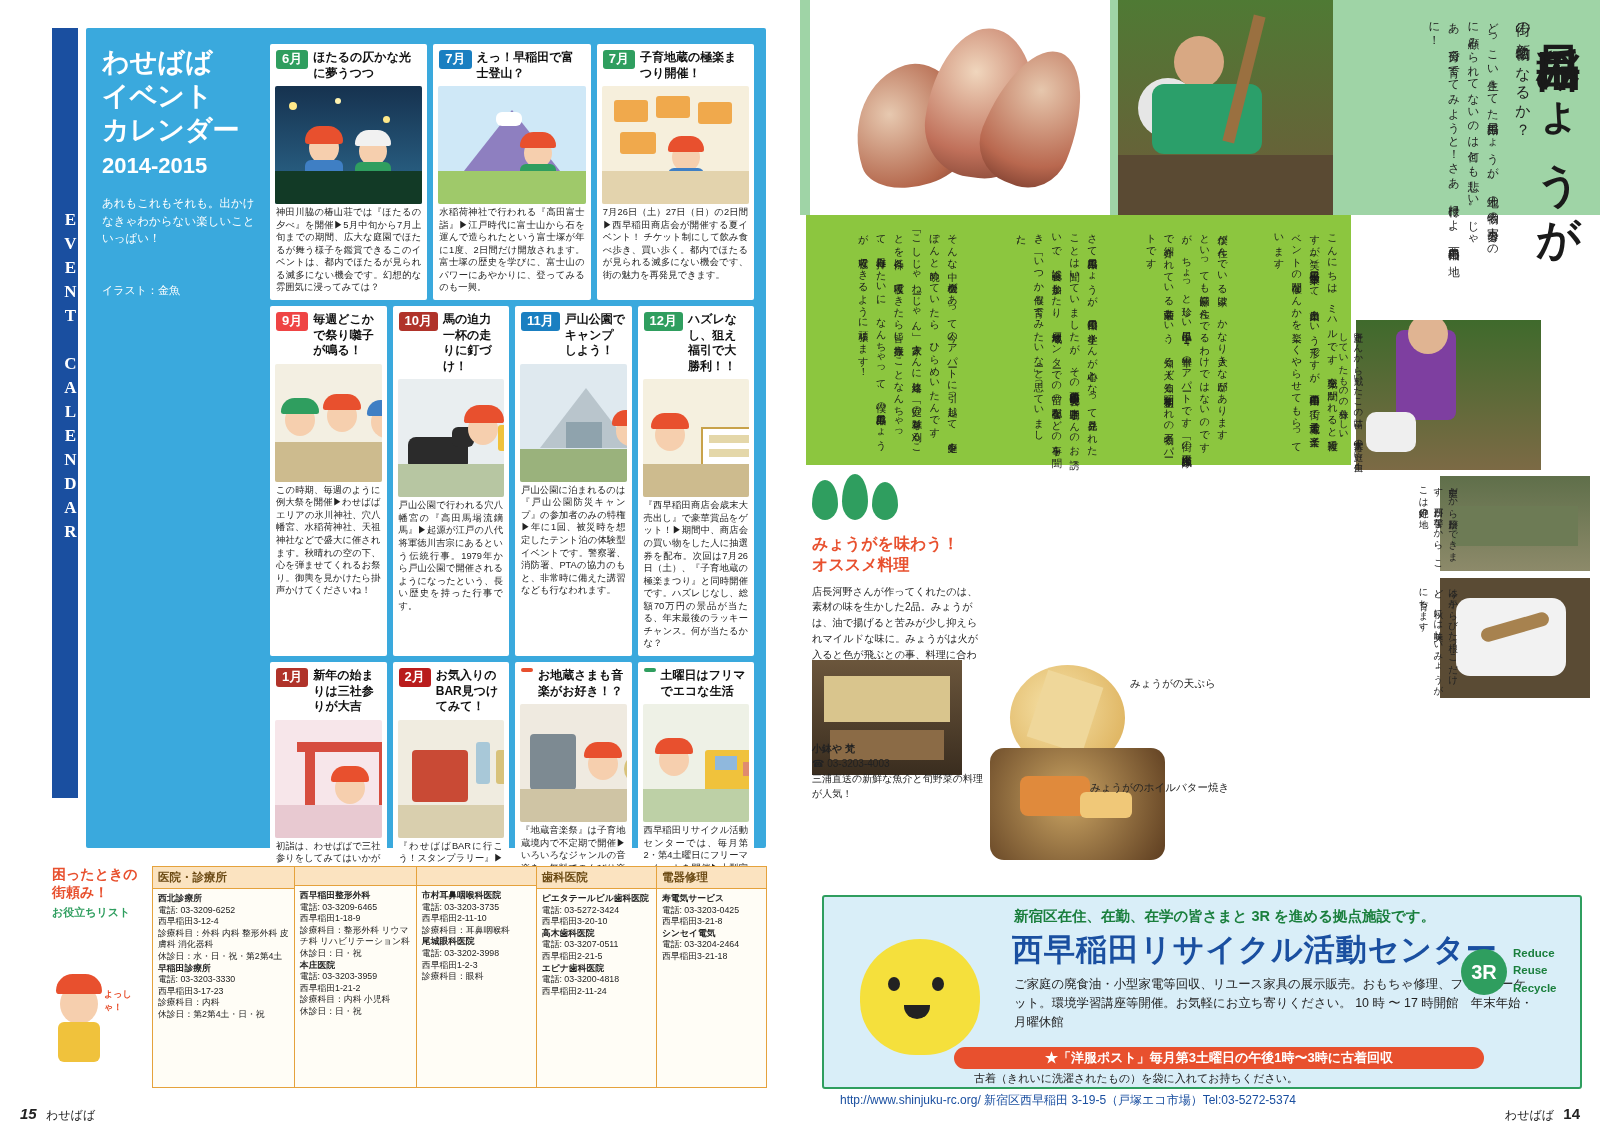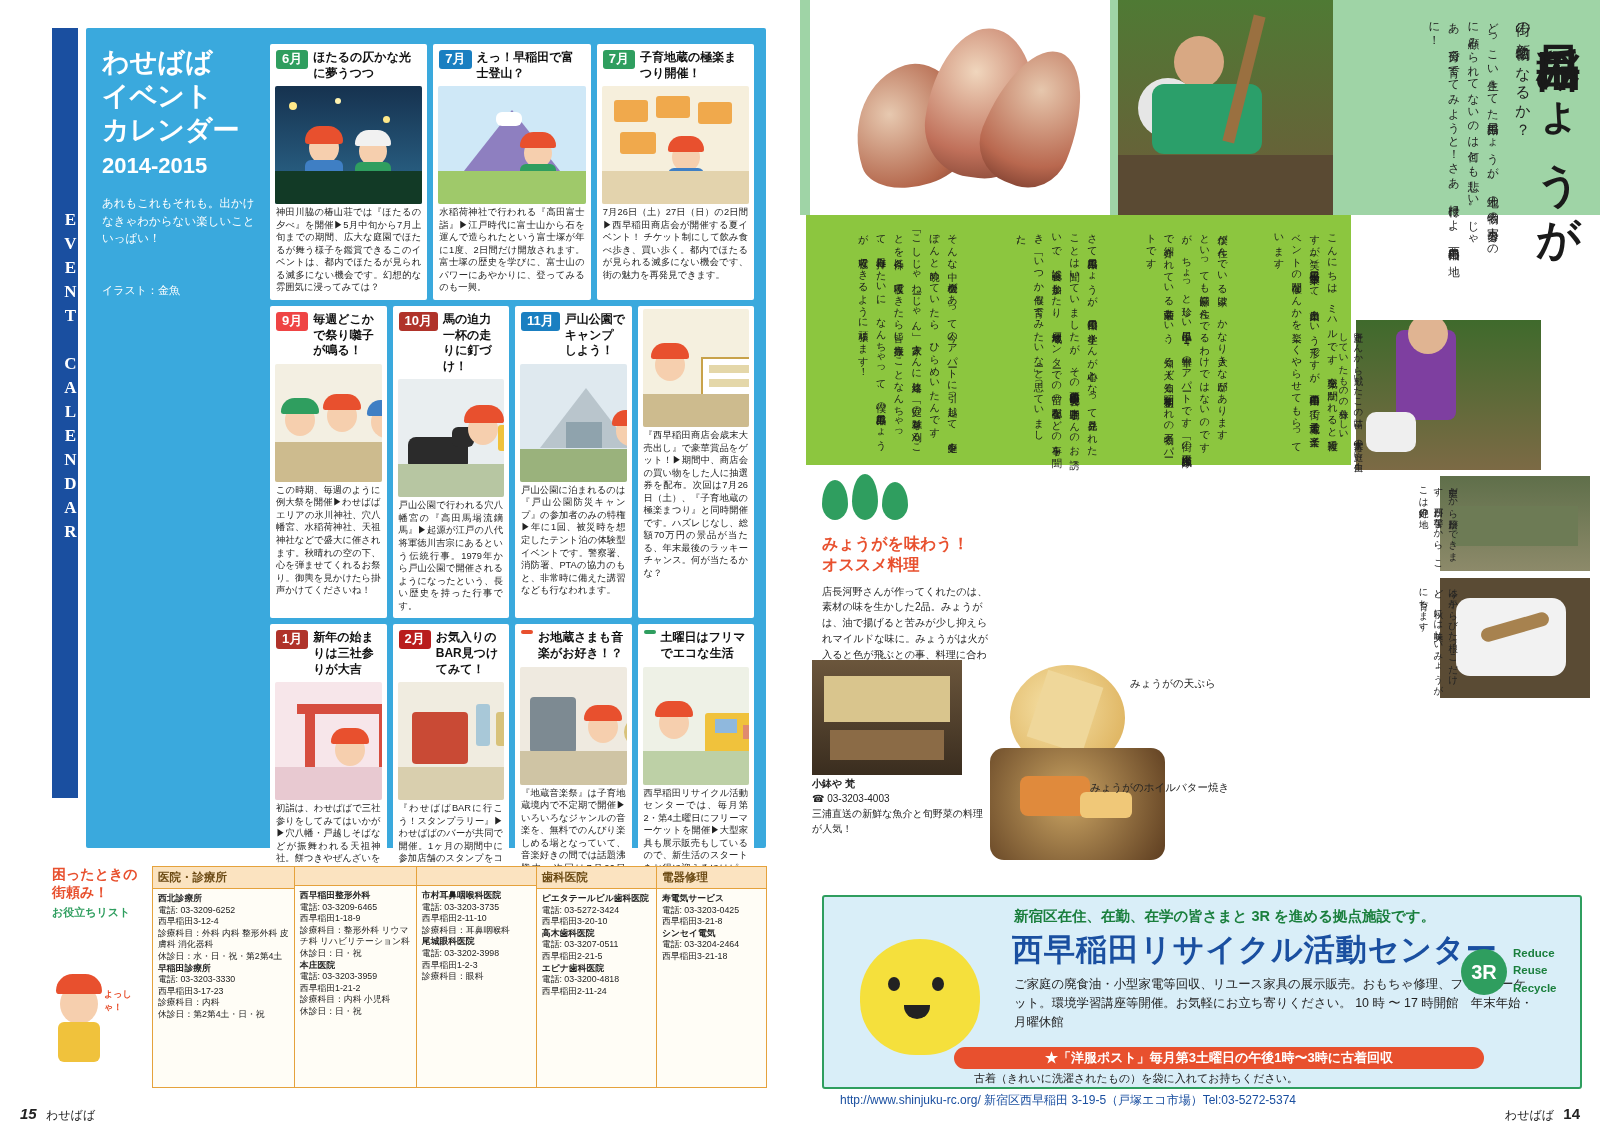--- a/index.html
+++ b/index.html
@@ -68,26 +68,26 @@
   .vlead{position:absolute;right:92px;top:10px;height:250px;writing-mode:vertical-rl;text-orientation:upright;
     font-size:11.5px;line-height:1.7;color:#222;letter-spacing:1px;}
 
   .green-panel{position:absolute;left:6px;top:215px;width:545px;height:250px;background:#8cc63f;}
   .vbody{position:absolute;writing-mode:vertical-rl;text-orientation:upright;font-size:10.2px;line-height:1.75;color:#1a1a1a;letter-spacing:0.5px;}
 
   .side-photos{position:absolute;right:4px;top:320px;width:260px;height:380px;}
   .sp{position:absolute;overflow:hidden;background:#6f8f4e;}
   .sp-cap{position:absolute;writing-mode:vertical-rl;text-orientation:upright;font-size:9.5px;line-height:1.55;color:#222;}
 
-  .recipe{position:absolute;left:22px;top:470px;width:175px;height:200px;}
+  .recipe{position:absolute;left:12px;top:470px;width:175px;height:200px;}
   .recipe h3{margin:0;font-size:16px;font-weight:bold;color:#e8502e;line-height:1.3;}
   .recipe p{margin:8px 0 0;font-size:10.2px;line-height:1.55;color:#222;}
 
   .shop-photo{position:absolute;left:12px;top:660px;width:150px;height:115px;background:#4a3a2a;}
-  .shop-info{position:absolute;left:12px;top:776px;width:175px;font-size:10px;line-height:1.5;color:#222;}
+  .shop-info{position:absolute;left:12px;top:741px;width:175px;font-size:10px;line-height:1.5;color:#222;}
   .dish1{position:absolute;left:190px;top:655px;width:155px;height:125px;}
   .dish2{position:absolute;left:180px;top:740px;width:190px;height:125px;}
   .dishcap{position:absolute;font-size:10.5px;color:#222;line-height:1.4;}
 
   .long-vtext{position:absolute;right:8px;top:650px;width:300px;height:235px;}
 
   .ad{position:absolute;left:22px;top:895px;width:756px;height:190px;background:#d9eef8;border:2px solid #2f9e5f;border-radius:3px;}
   .ad-head{position:absolute;left:190px;top:10px;font-size:14.5px;font-weight:bold;color:#1a7f3d;}
   .ad-title{position:absolute;left:188px;top:32px;font-size:31px;font-weight:bold;color:#1a4fa0;letter-spacing:1px;}
   .ad-body{position:absolute;left:190px;top:78px;width:520px;font-size:12.4px;line-height:1.55;color:#222;}
@@ -223,20 +223,24 @@
               <div class="illo" style="background:#dfe9ef">
                 <div class="figure" style="left:20px;top:24px;width:0;height:0;border-left:46px solid transparent;border-right:46px solid transparent;border-bottom:60px solid #b9c5cc;"></div>
                 <div class="figure" style="left:46px;top:58px;width:36px;height:26px;background:#8fa3ad;"></div>
                 <div class="figure" style="left:96px;top:52px;width:28px;height:30px;background:#f6cfae;border-radius:50%;"></div>
                 <div class="figure" style="left:92px;top:46px;width:36px;height:16px;background:#e8502e;border-radius:16px 16px 3px 3px;"></div>
                 <div class="ground" style="background:#9ab27c;"></div>
               </div>
               <div class="ctext">戸山公園に泊まれるのは『戸山公園防災キャンプ』の参加者のみの特権▶年に1回、被災時を想定したテント泊の体験型イベントです。警察署、消防署、PTAの協力のもと、非常時に備えた講習なども行なわれます。</div>
             </div>
             <div class="card">
+              <div class="hd">
+                <span class="mbadge" style="background:#2f9e5f">12月</span>
+                <span class="ctitle">ハズレなし、狙え福引で大勝利！！</span>
+              </div>
               <div class="illo" style="background:#f5f0df">
                 <div class="figure" style="left:12px;top:40px;width:30px;height:32px;background:#f6cfae;border-radius:50%;"></div>
                 <div class="figure" style="left:8px;top:34px;width:38px;height:16px;background:#e8502e;border-radius:16px 16px 3px 3px;"></div>
                 <div class="figure" style="left:58px;top:48px;width:64px;height:44px;background:#fff;border:2px solid #c8a24a;"></div>
                 <div class="figure" style="left:66px;top:56px;width:48px;height:8px;background:#e4d7a9;"></div>
                 <div class="figure" style="left:66px;top:70px;width:48px;height:8px;background:#e4d7a9;"></div>
                 <div class="ground" style="background:#cdbb8e;"></div>
               </div>
               <div class="ctext">『西早稲田商店会歳末大売出し』で豪華賞品をゲット！▶期間中、商店会の買い物をした人に抽選券を配布。次回は7月26日（土）、『子育地蔵の極楽まつり』と同時開催です。ハズレじなし、総額70万円の景品が当たる、年末最後のラッキーチャンス。何が当たるかな？</div>
             </div>

